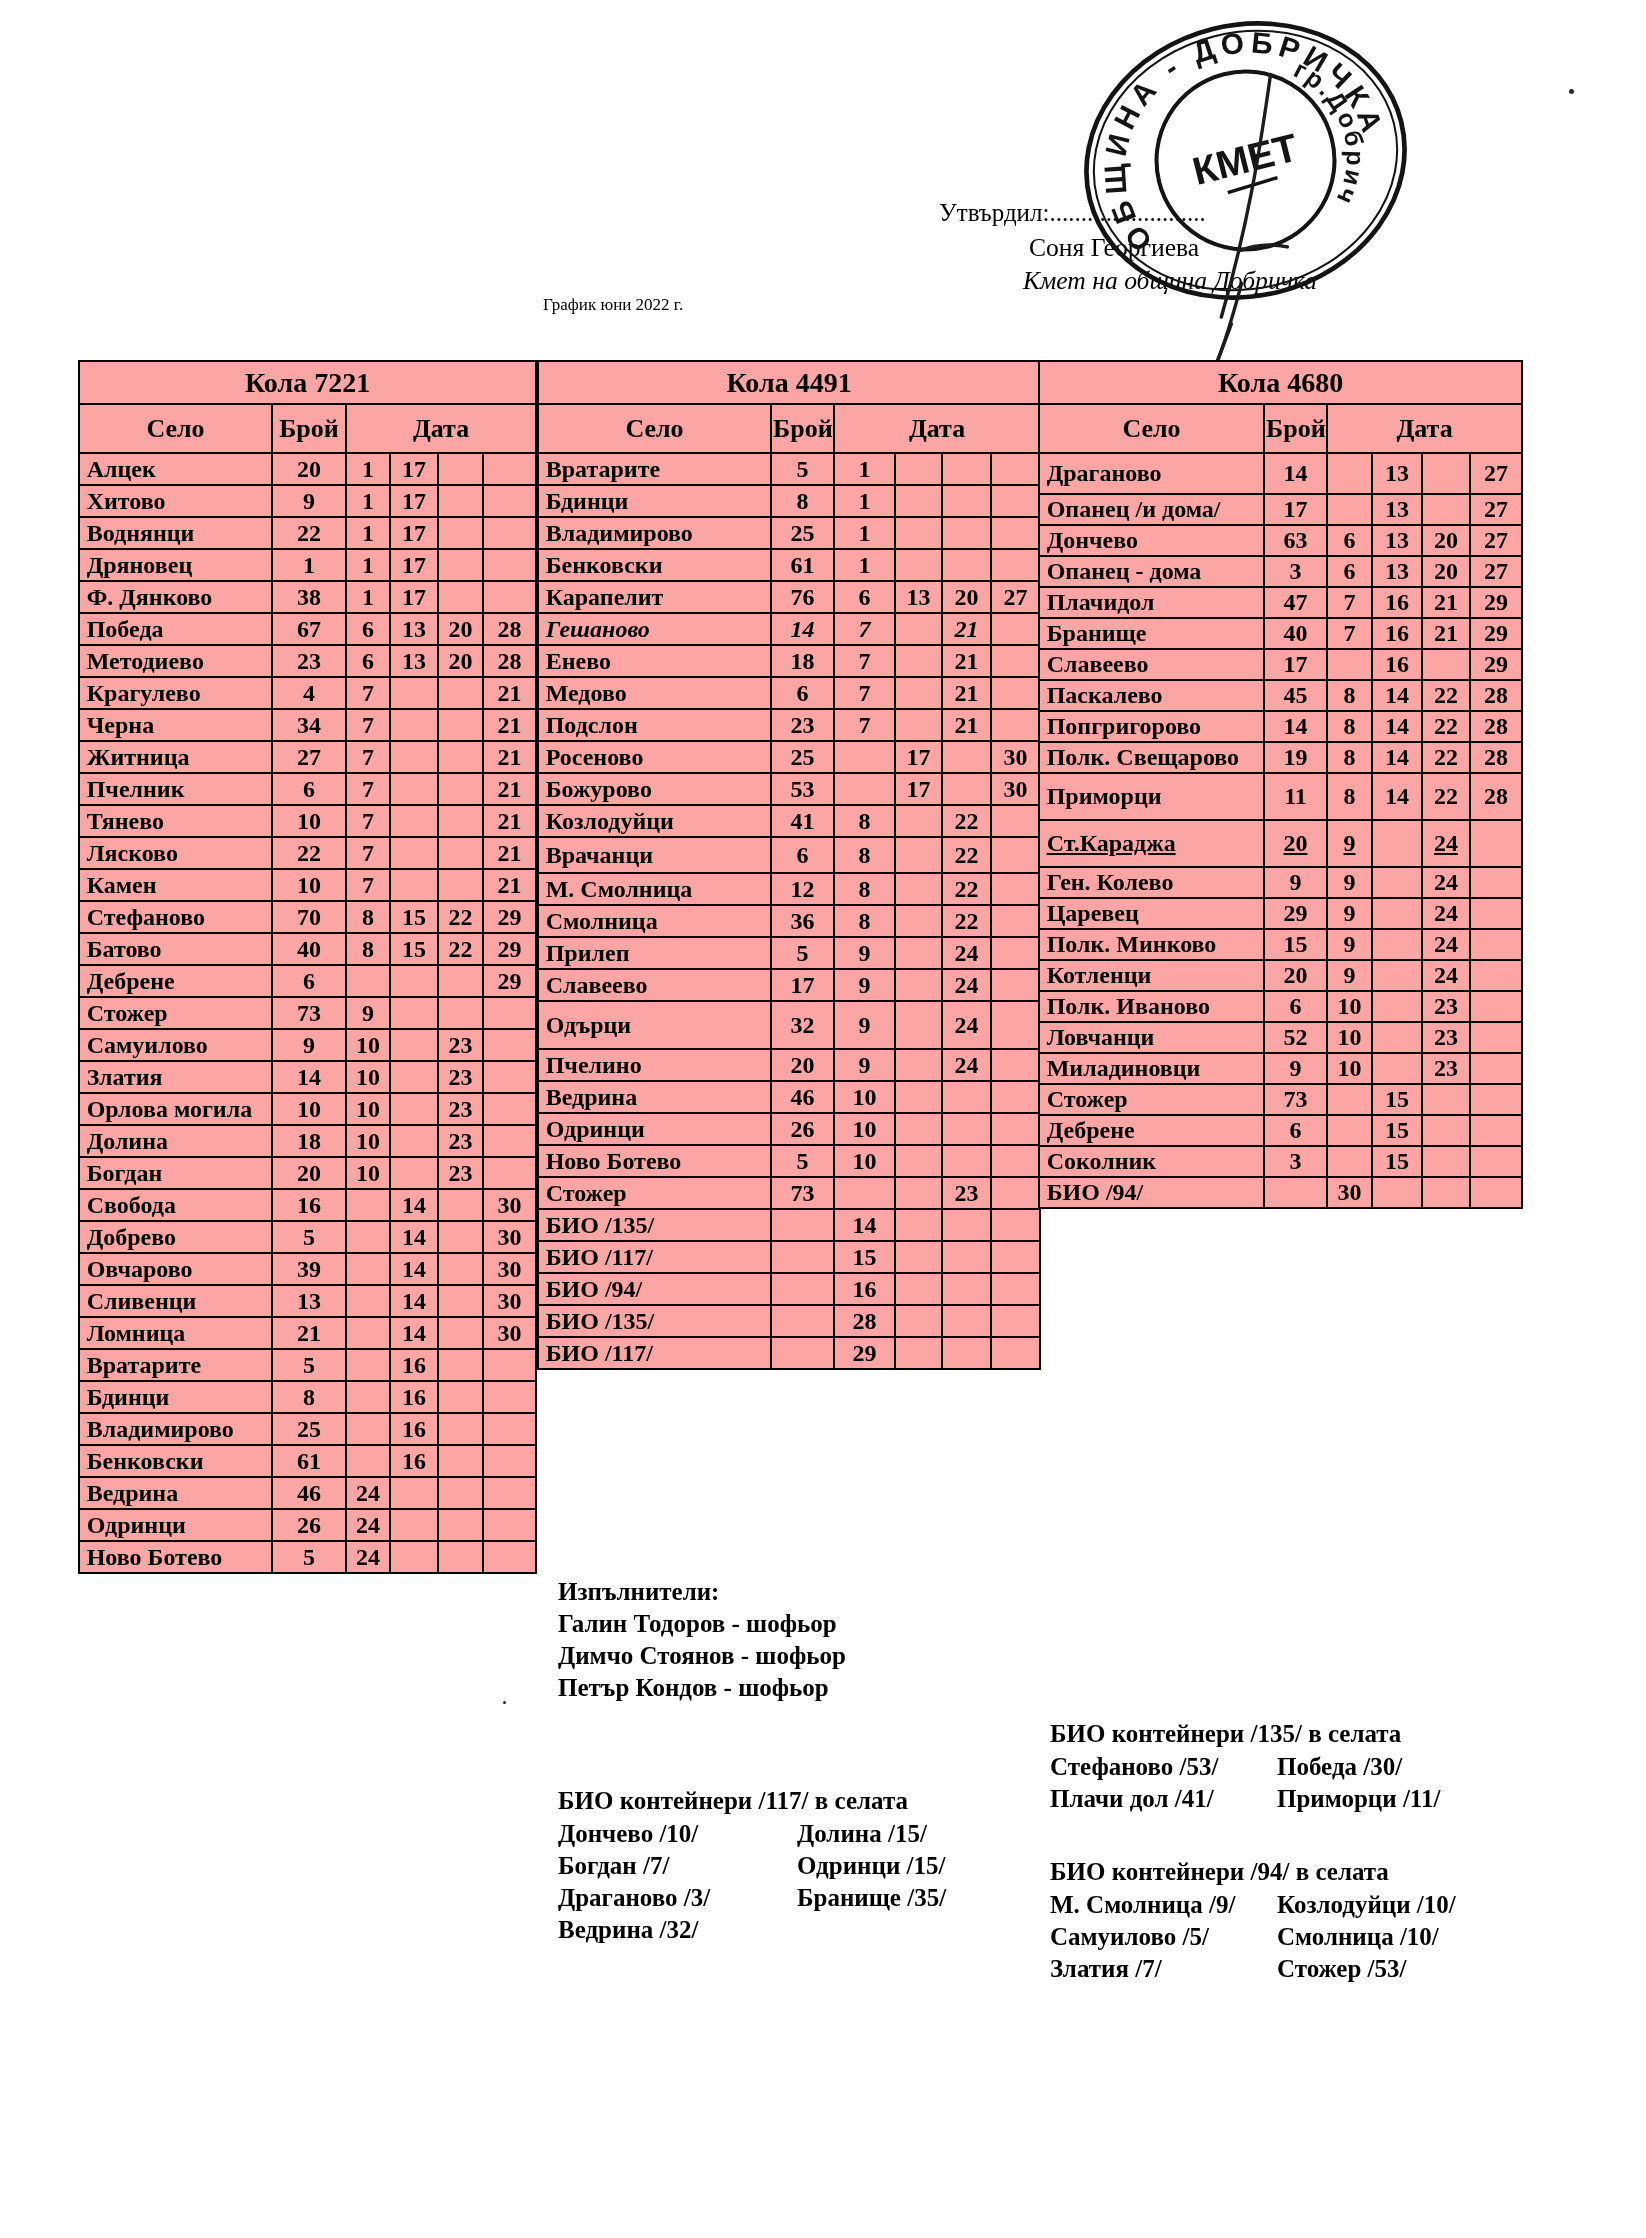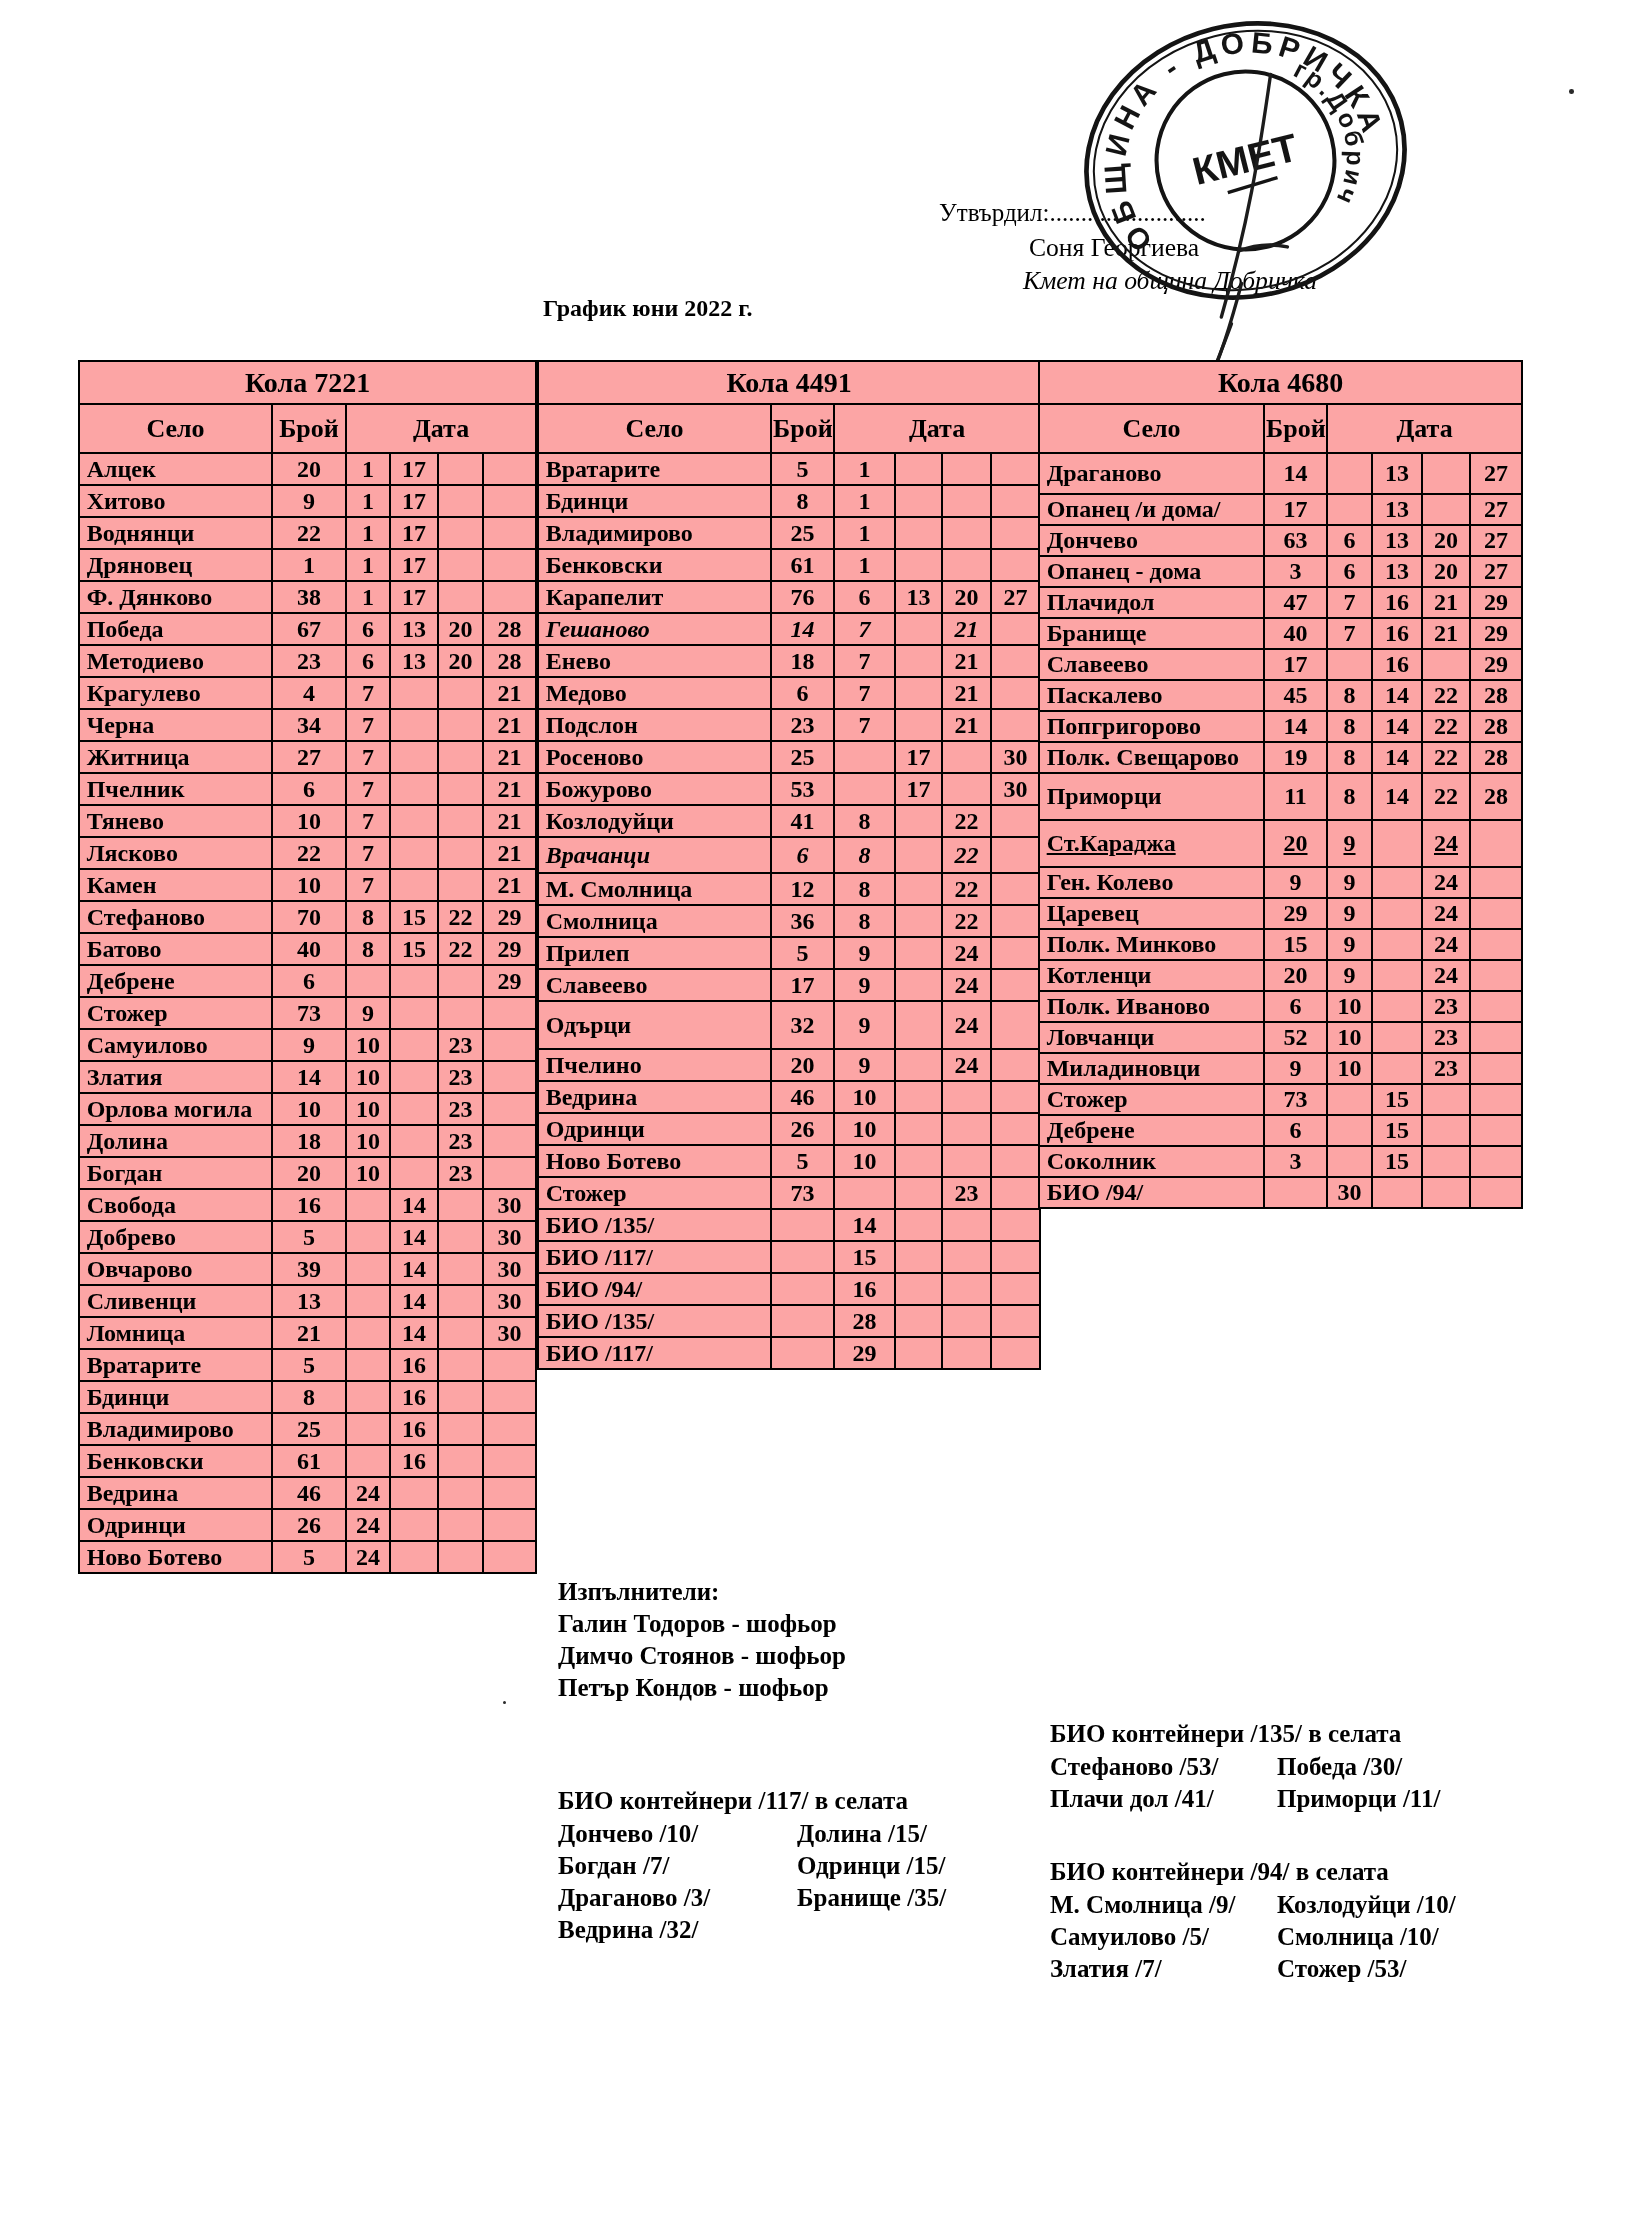--- a/index.html
+++ b/index.html
@@ -1,19 +1,19 @@
 <!DOCTYPE html>
 <html style="font-size:10.8px"><head>
 <meta charset="utf-8">
 <style>
   html,body{margin:0;padding:0;background:#d9d9d9;}
   .page{position:relative;width:1646px;height:2239px;background:#ffffff;
         font-family:"Liberation Serif",serif;color:#000;overflow:hidden;}
 
-  .doc-title{position:absolute;left:543px;top:295px;font-size:24px;font-weight:700;white-space:nowrap;}
+  .doc-title{position:absolute;left:543px;top:295px;font-size:17px;font-weight:400;white-space:nowrap;}
   .approval-label{position:absolute;left:939px;top:199px;font-size:25px;white-space:nowrap;}
   .approver-name{position:absolute;left:1029px;top:233px;font-size:25.6px;white-space:nowrap;}
   .approver-role{position:absolute;left:1023px;top:266px;font-size:25.6px;font-style:italic;white-space:nowrap;}
 
   table.sched{position:absolute;border-collapse:collapse;table-layout:fixed;border:2.7px solid #000;background:#fca5a5;}
   table.sched td{border:2px solid #000;box-sizing:border-box;white-space:nowrap;overflow:hidden;}
   td.tt{font-size:28px;font-weight:700;text-align:center;}
   tr.th td{font-size:26px;font-weight:700;text-align:center;}
   td.name{font-size:24px;font-weight:700;text-align:left;padding:0 2.7px 0 6.7px;}
   td.num{font-size:24px;font-weight:700;text-align:center;padding:0;}
@@ -526,21 +526,21 @@
           <td class="num">30</td>
         </tr>
         <tr style="height: 32px;">
           <td class="name">Козлодуйци</td>
           <td class="num">41</td>
           <td class="num">8</td>
           <td class="num"></td>
           <td class="num">22</td>
           <td class="num"></td>
         </tr>
-        <tr style="height: 36px; font-style: italic;">
+        <tr style="height: 36px;">
           <td class="name">Врачанци</td>
           <td class="num">6</td>
           <td class="num">8</td>
           <td class="num"></td>
           <td class="num">22</td>
           <td class="num"></td>
         </tr>
         <tr style="height: 32px;">
           <td class="name">М. Смолница</td>
           <td class="num">12</td>

